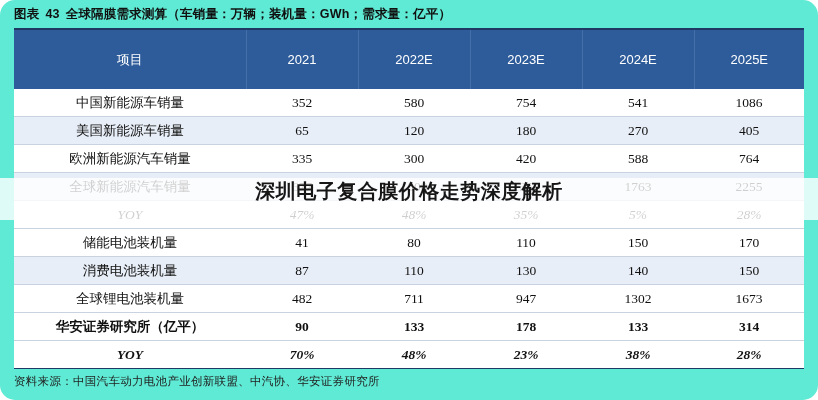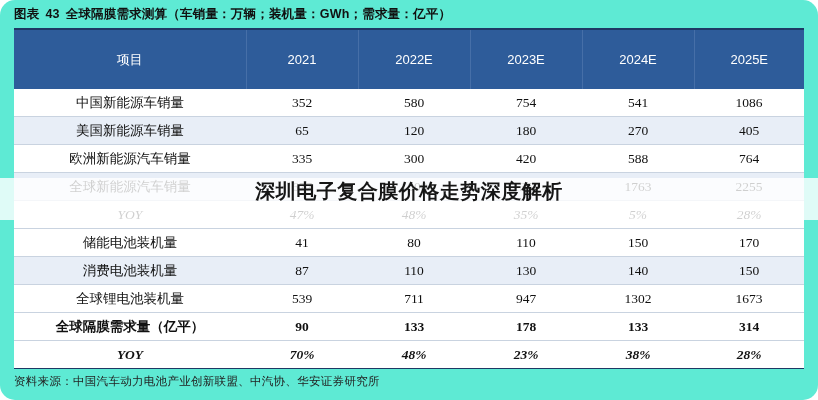--- a/index.html
+++ b/index.html
@@ -207,28 +207,28 @@
       <tr class="shade">
         <td class="label">消费电池装机量</td>
         <td>87</td>
         <td>110</td>
         <td>130</td>
         <td>140</td>
         <td>150</td>
       </tr>
       <tr class="plain">
         <td class="label">全球锂电池装机量</td>
-        <td>539</td>
+        <td>482</td>
         <td>711</td>
         <td>947</td>
         <td>1302</td>
         <td>1673</td>
       </tr>
       <tr class="total">
-        <td class="label">全球隔膜需求量（亿平）</td>
+        <td class="label">华安证券研究所（亿平）</td>
         <td>90</td>
         <td>133</td>
         <td>178</td>
         <td>133</td>
         <td>314</td>
       </tr>
       <tr class="yoy-last">
         <td class="label">YOY</td>
         <td>70%</td>
         <td>48%</td>

